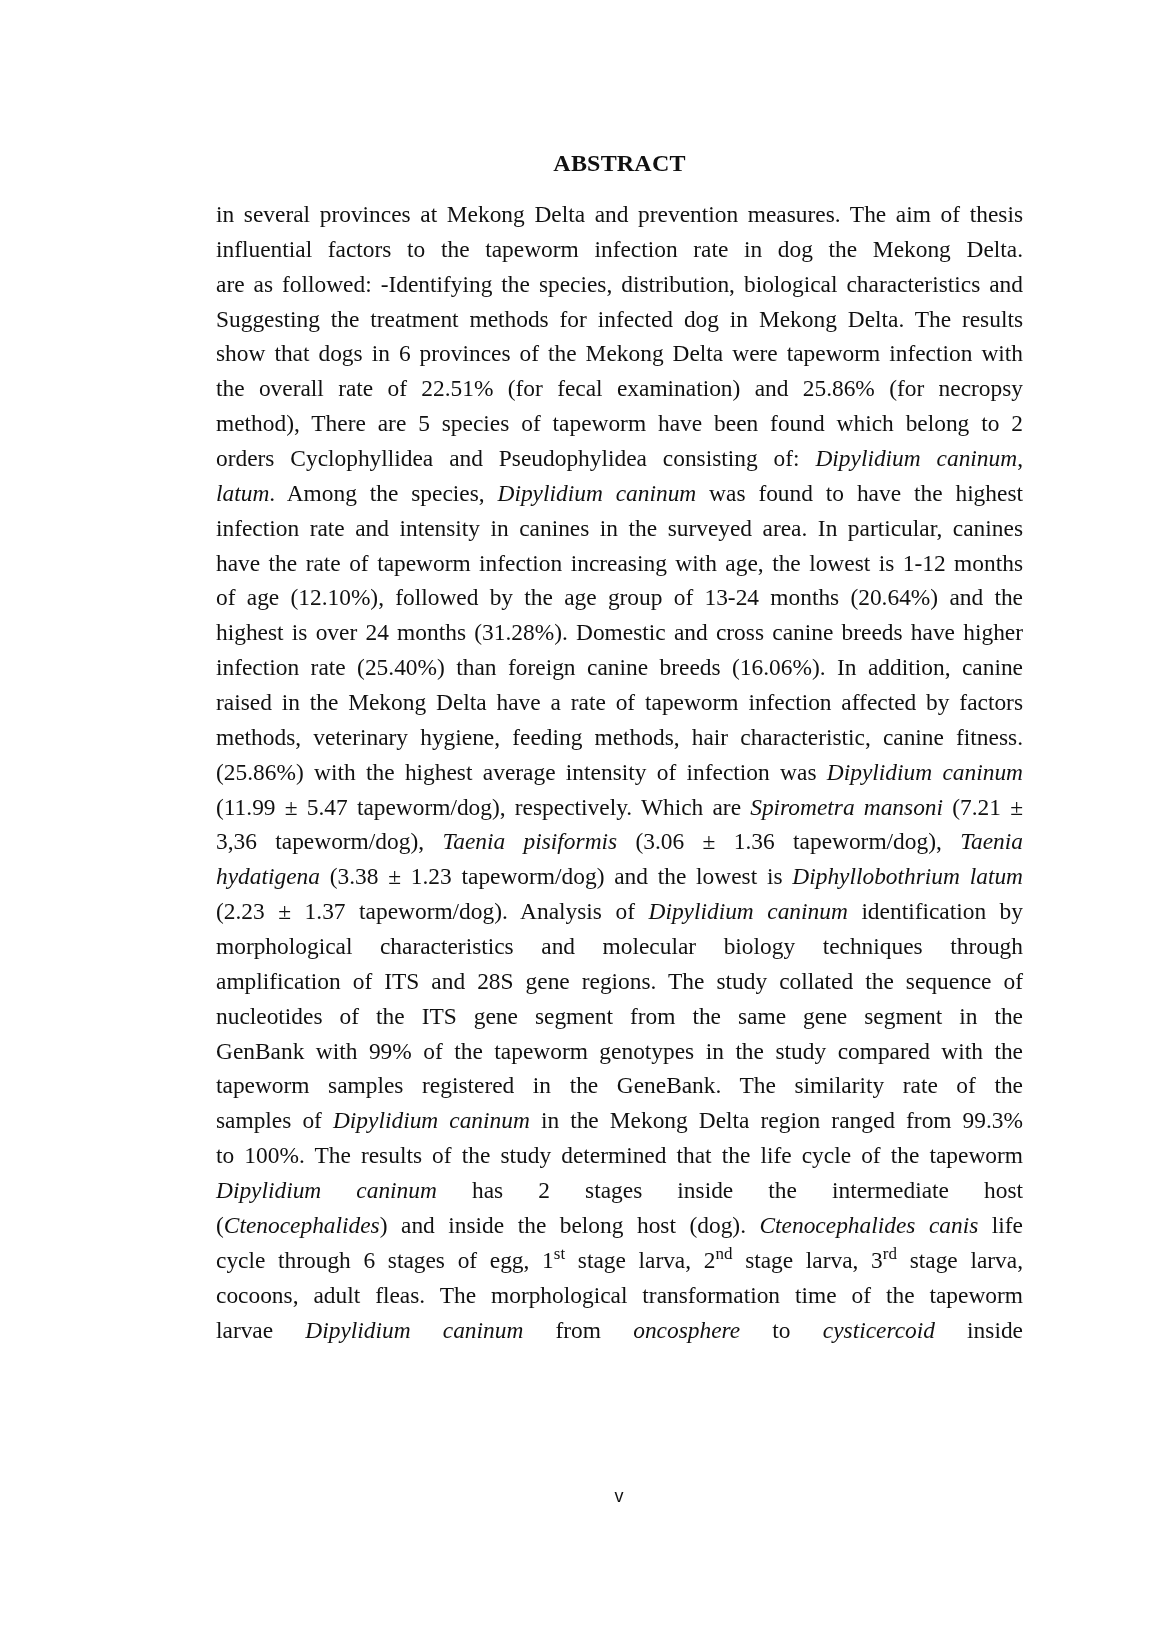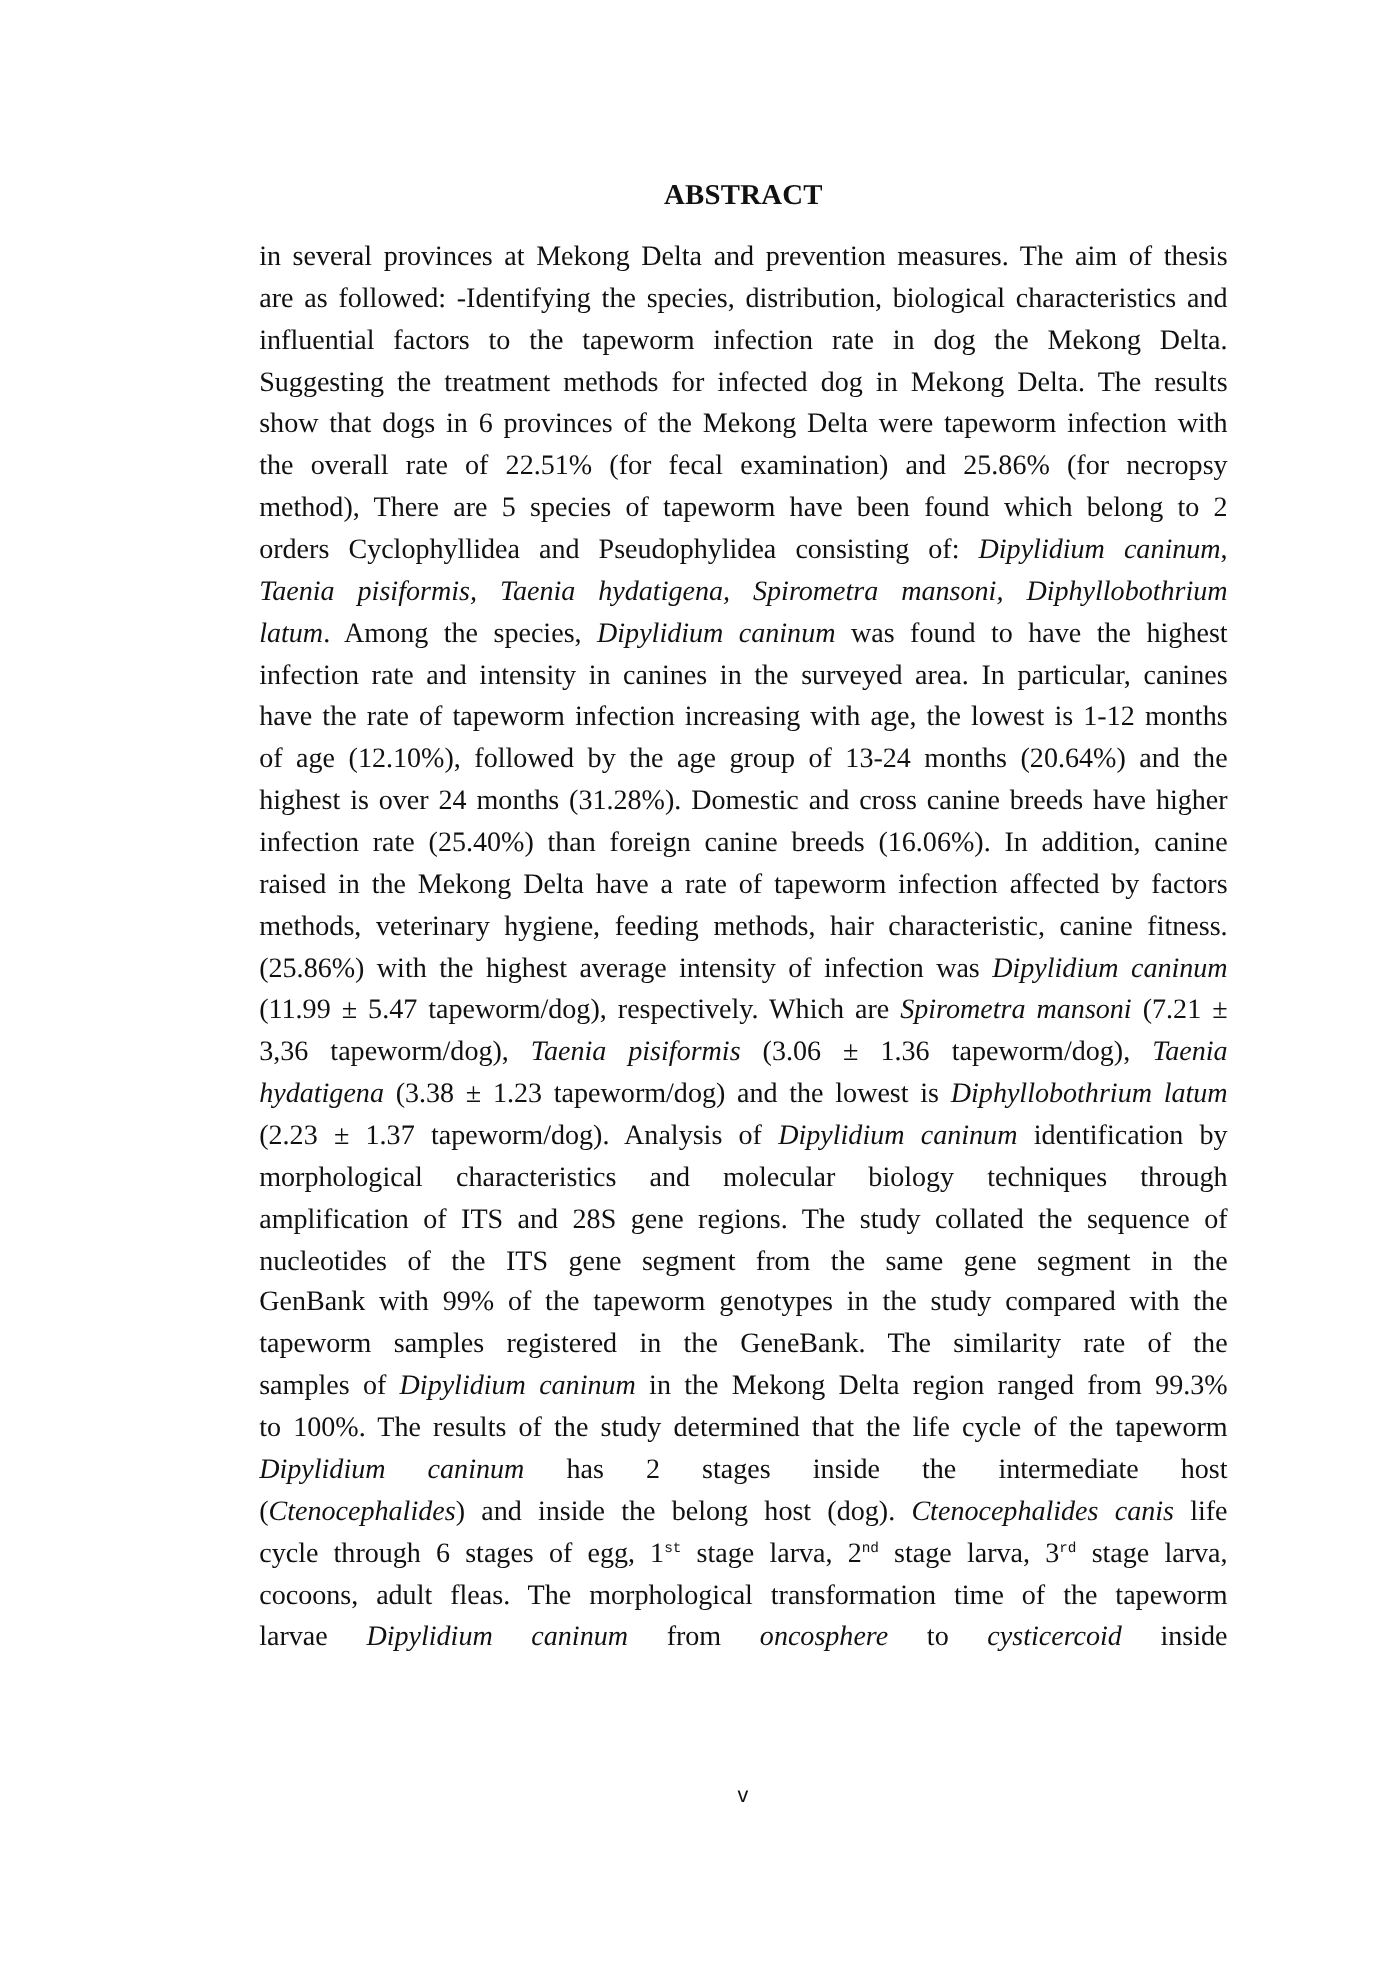--- a/index.html
+++ b/index.html
@@ -50,52 +50,50 @@
     white-space: normal;
     overflow: visible;
   }
   .line.indent {
     padding-left: 62px;
   }
   .line i, .line .it {
     font-style: italic;
   }
   sup {
-    font-size: 12px;
+    font-size: 17px;
     line-height: 0;
     vertical-align: 9px;
-    font-family: Liberation Mono, monospace;
   }
   .page-number {
     position: absolute;
     left: 0;
     width: 1238px;
     top: 1484px;
     text-align: center;
     font-family: "Liberation Sans", "DejaVu Sans", sans-serif;
     font-size: 18px;
     line-height: 24px;
     color: #111111;
   }
 </style>
 </head>
 <body>
 
 <div class="page">
   <div class="title">ABSTRACT</div>
   <div class="body" id="abstract-body">
       <div class="line"><span>in several provinces at Mekong Delta and prevention measures. The aim of thesis</span></div>
+      <div class="line"><span>influential factors to the tapeworm infection rate in dog the Mekong Delta.</span></div>
       <div class="line"><span>are as followed: -Identifying the species, distribution, biological characteristics and</span></div>
-      <div class="line"><span>influential factors to the tapeworm infection rate in dog the Mekong Delta.</span></div>
       <div class="line"><span>Suggesting the treatment methods for infected dog in Mekong Delta. The results</span></div>
       <div class="line"><span>show that  dogs in 6 provinces of the Mekong Delta were tapeworm infection with</span></div>
       <div class="line"><span>the overall rate of 22.51% (for fecal examination) and 25.86% (for necropsy</span></div>
       <div class="line"><span>method), There are 5 species of tapeworm have been found which belong to 2</span></div>
       <div class="line"><span>orders Cyclophyllidea and Pseudophylidea consisting of: </span><i>Dipylidium caninum</i><span>,</span></div>
-      <div class="line"><i>Taenia pisiformis, Taenia hydatigena, Spirometra mansoni, Diphyllobothrium</i></div>
       <div class="line"><i>latum</i><span>. Among the species, </span><i>Dipylidium caninum</i><span> was found to have the highest</span></div>
       <div class="line"><span>infection rate and intensity in canines in the surveyed area. In particular, canines</span></div>
       <div class="line"><span>have the rate of tapeworm infection increasing with age, the lowest is 1-12 months</span></div>
       <div class="line"><span>of age (12.10%), followed by the age group of 13-24 months (20.64%) and the</span></div>
       <div class="line"><span>highest is over 24 months (31.28%). Domestic and cross canine breeds have higher</span></div>
       <div class="line"><span>infection rate (25.40%) than foreign canine breeds (16.06%). In addition, canine</span></div>
       <div class="line"><span>raised in the Mekong Delta have a rate of tapeworm infection affected by factors</span></div>
       <div class="line"><span>methods, veterinary hygiene, feeding methods, hair characteristic, canine fitness.</span></div>
       <div class="line"><span>(25.86%) with the highest average intensity of infection was </span><i>Dipylidium caninum</i></div>
       <div class="line"><span>(11.99 ± 5.47 tapeworm/dog), respectively. Which are </span><i>Spirometra mansoni</i><span> (7.21 ±</span></div>

